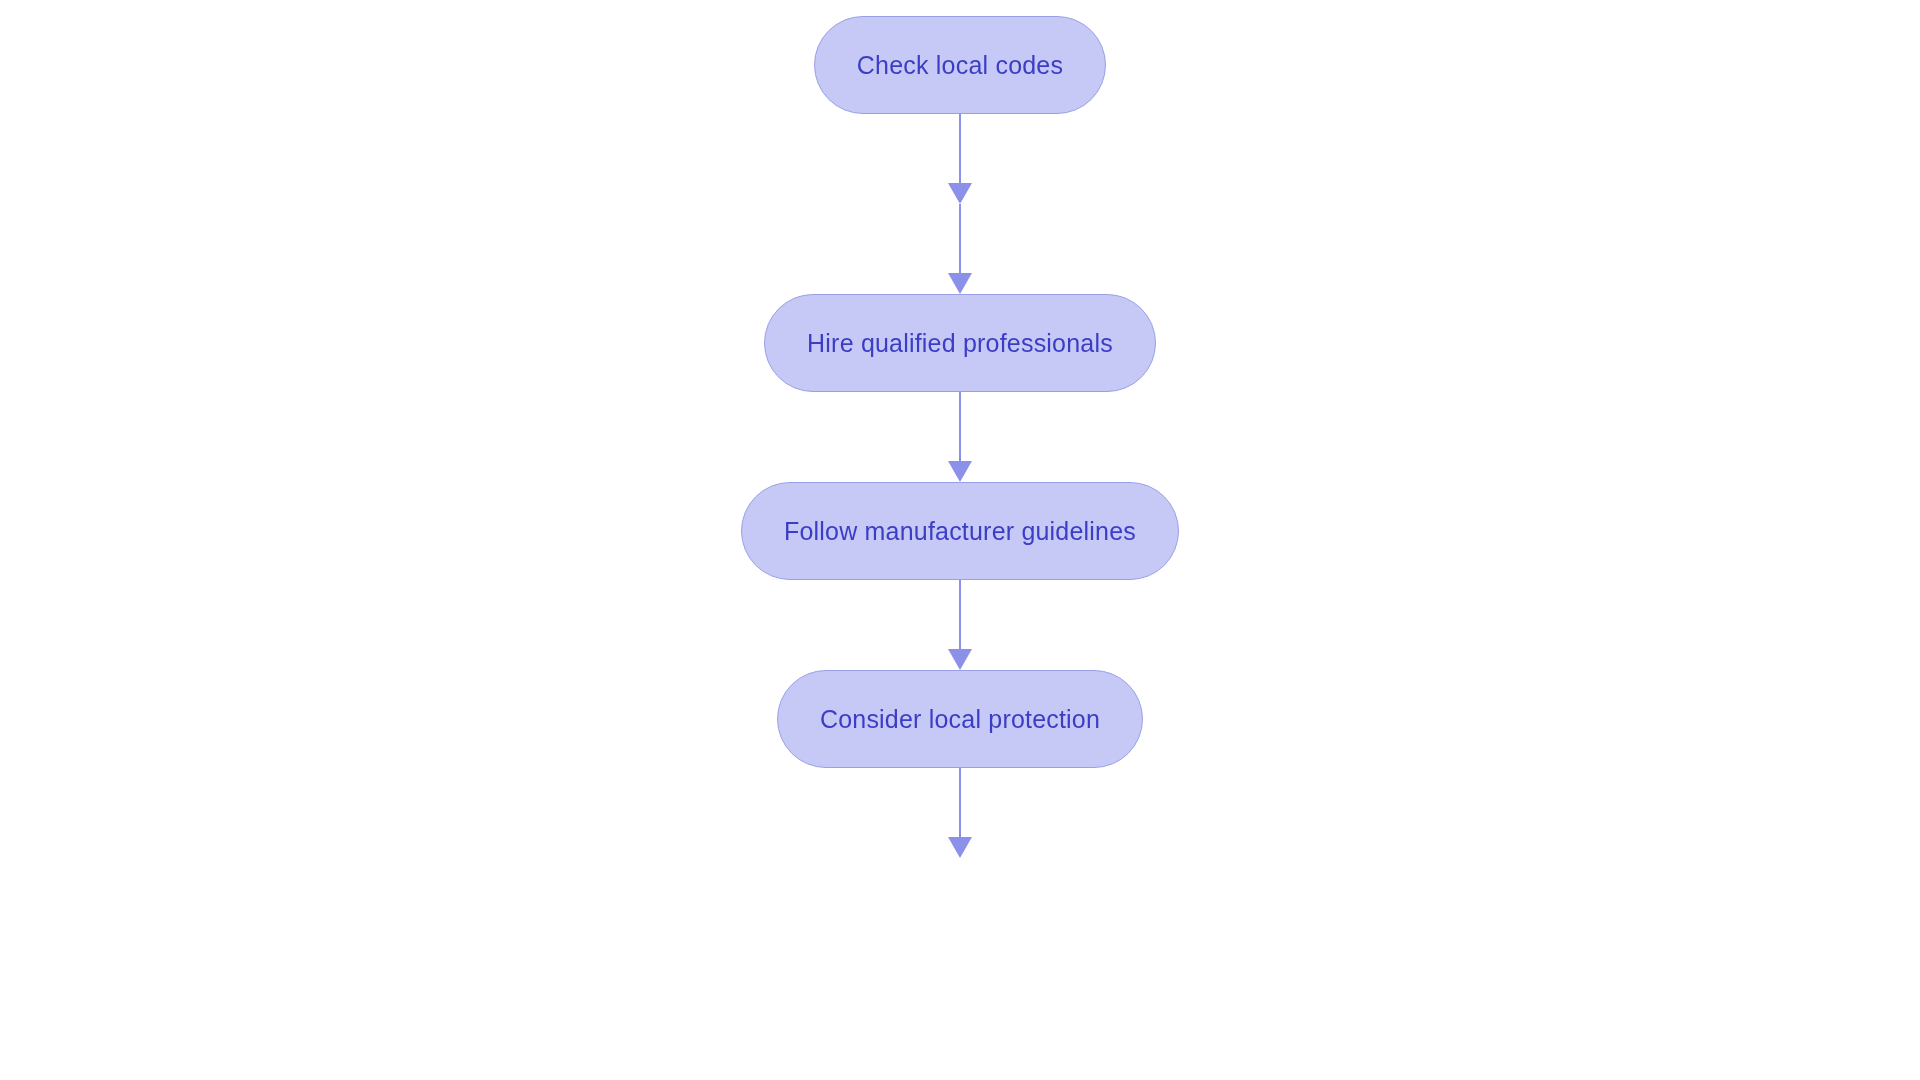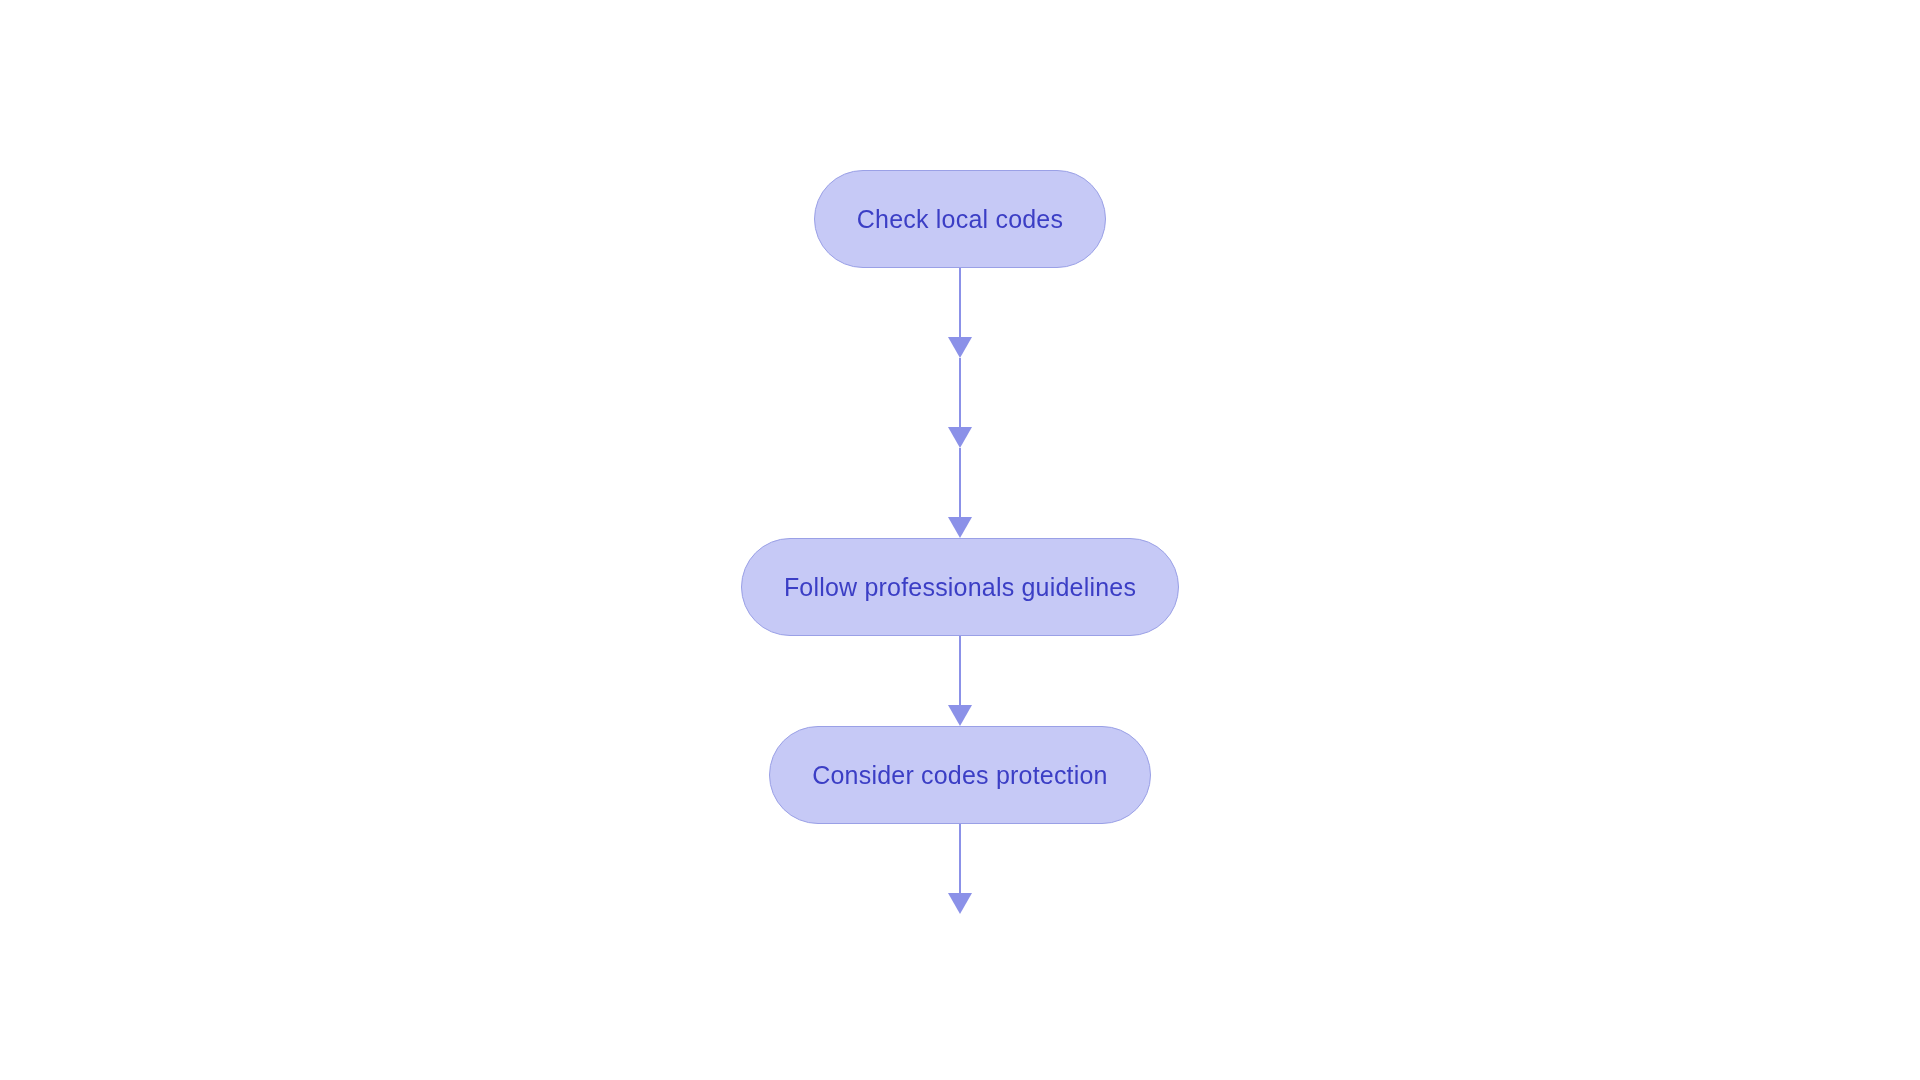--- a/index.html
+++ b/index.html
@@ -11,23 +11,22 @@
     overflow: hidden;
     font-family: "Liberation Sans", sans-serif;
   }
   .canvas {
     position: relative;
     width: 1920px;
     height: 1080px;
     display: flex;
     flex-direction: column;
     align-items: center;
-    padding-top: 4px;
+    padding-top: 16px;
     box-sizing: border-box;
-    justify-content: center;
   }
   .flow-node {
     height: 98px;
     box-sizing: border-box;
     border-radius: 49px;
     background: var(--node-fill, #c6c9f6);
     border: 1.5px solid var(--node-border, #9aa0e6);
     color: var(--node-text, #3b3ec5);
     display: flex;
     align-items: center;
@@ -71,37 +70,40 @@
     <div class="edge-line"></div>
     <div class="arrowhead-icon"></div>
   </div>
 
 
   <div class="connector">
     <div class="edge-line"></div>
     <div class="arrowhead-icon"></div>
   </div>
 
-
-  <div class="connector">
-    <div class="edge-line"></div>
-    <div class="arrowhead-icon"></div>
-  </div>
-
   <div class="flow-node">
-    <span>Follow professionals guidelines</span>
+    <span>Hire qualified professionals</span>
   </div>
 
   <div class="connector">
     <div class="edge-line"></div>
     <div class="arrowhead-icon"></div>
   </div>
 
   <div class="flow-node">
-    <span>Consider codes protection</span>
+    <span>Follow manufacturer guidelines</span>
+  </div>
+
+  <div class="connector">
+    <div class="edge-line"></div>
+    <div class="arrowhead-icon"></div>
+  </div>
+
+  <div class="flow-node">
+    <span>Consider local protection</span>
   </div>
 
   <div class="connector">
     <div class="edge-line"></div>
     <div class="arrowhead-icon"></div>
   </div>
 
 
 </div>
 

